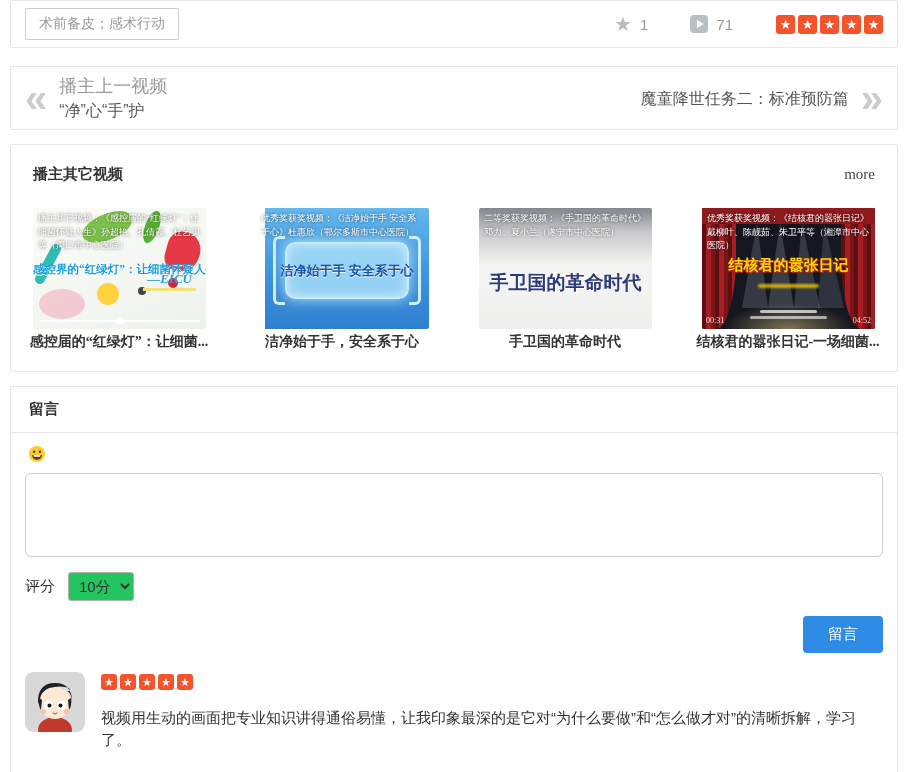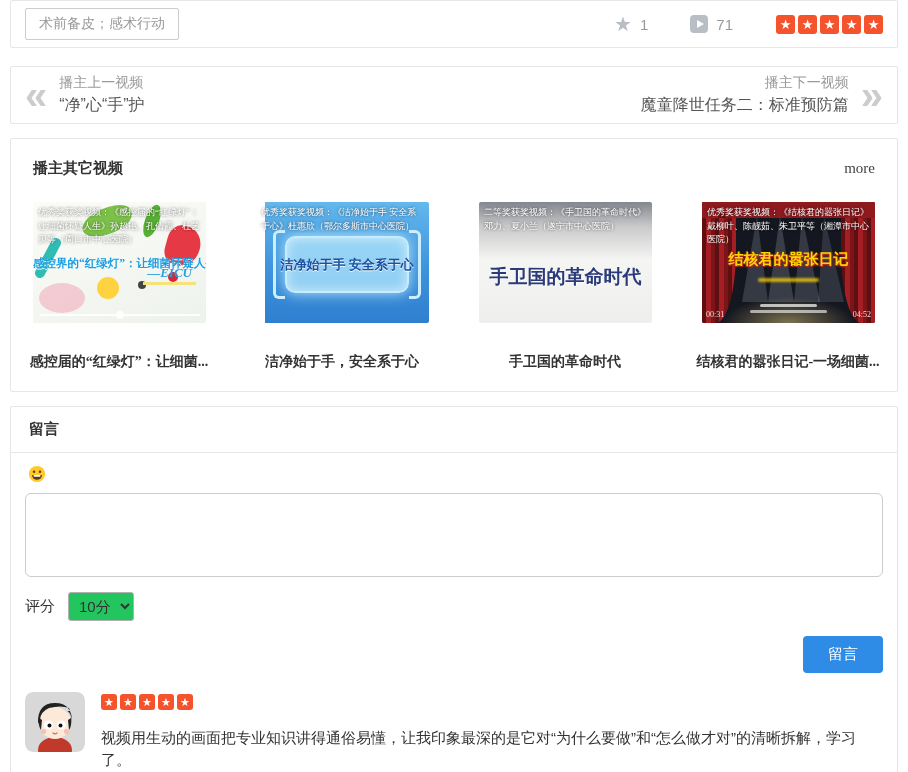--- a/index.html
+++ b/index.html
@@ -21,36 +21,36 @@
   .rating-row { display:flex; margin-left:40px; }
   .star-badge { width:19px; height:19px; background:#f4532c; border-radius:3px; color:#fff;
     font-size:13px; display:inline-flex; align-items:center; justify-content:center; margin-left:3px; }
   .star-badge.small { width:16px; height:16px; font-size:11px; margin-left:0; margin-right:3px; }
 
   
   .nav-card { margin-top:18px; padding:7px 14px; display:flex; align-items:center;
     justify-content:space-between; }
   .nav-side { display:flex; align-items:center; gap:12px; cursor:pointer; }
   .chev { color:#ccc; font-size:40px; line-height:36px; font-weight:bold; }
-  .nav-label { color:#999; font-size:14px; }
+  .nav-label { color:#999; font-size:18px; }
   .nav-title { color:#555; font-size:16px; margin-top:3px; }
   .nav-side.right { text-align:right; }
 
   
   .videos-card { margin-top:14px; padding:20px 22px 20px;font-family:Liberation Serif, serif; }
   .videos-head { display:flex; align-items:center; justify-content:space-between; }
   .section-title { font-size:15px; font-weight:bold; color:#333; }
   .more-link { font-size:15px; color:#444; cursor:pointer; }
   .video-grid { margin-top:24px; display:grid; grid-template-columns:repeat(4,173px);
     justify-content:space-between; }
   .video-item { cursor:pointer; }
   .thumb { position:relative; width:173px; height:121px; border-radius:2px; overflow:hidden; }
   .thumb-overlay { position:absolute; top:0; left:0; right:0; padding:4px 5px; color:#fff;
     font-size:9px; line-height:1.5; text-shadow:0 0 3px rgba(0,0,0,.7); z-index:5; }
-  .caption { width:190px; margin:30px -9px 0; font-size:14px; font-weight:bold; color:#333;
+  .caption { width:190px; margin:4px -9px 0; font-size:14px; font-weight:bold; color:#333;
     text-align:center; white-space:nowrap; overflow:hidden; text-overflow:ellipsis; }
 
   
   .art1 { position:absolute; inset:0; background:linear-gradient(160deg,#fbfcf8,#eef2ec); }
   .blob { position:absolute; }
   .b-green { width:52px; height:26px; background:#7cc24a; border-radius:60% 40% 55% 45%;
     top:6px; left:48px; transform:rotate(-18deg); }
   .b-green2 { width:14px; height:34px; background:#58b035; border-radius:50%;
     top:2px; left:112px; transform:rotate(20deg); }
   .b-red { width:34px; height:40px; background:#e63946; border-radius:45% 55% 60% 40%;
@@ -159,21 +159,20 @@
 <div class="card nav-card">
   <div class="nav-side">
     <span class="chev">«</span>
     <span>
       <div class="nav-label">播主上一视频</div>
       <div class="nav-title">“净”心“手”护</div>
     </span>
   </div>
   <div class="nav-side right">
     <span>
-      <div class="nav-label">播主下一视频</div>
       <div class="nav-title">魔童降世任务二：标准预防篇</div>
     </span>
     <span class="chev">»</span>
   </div>
 </div>
 
 <div class="card videos-card">
   <div class="videos-head">
     <span class="section-title">播主其它视频</span>
     <span class="more-link">more</span>
@@ -188,21 +187,21 @@
           <div class="blob b-red"></div>
           <div class="blob b-red2"></div>
           <div class="blob b-teal"></div>
           <div class="blob b-yellow"></div>
           <div class="blob b-pink"></div>
           <div class="blob b-dark"></div>
           <div class="art1-title">感控界的“红绿灯”：让细菌怀疑人生</div>
           <div class="art1-sub">—EICU</div>
           <div class="progress"></div>
         </div>
-        <div class="thumb-overlay">优秀奖获奖视频：《感控届的“红绿灯”：让细菌怀疑人生》孙超艳、孔倩霞、杜艺贝等（周口市中心医院）</div>
+        <div class="thumb-overlay">播主其它视频：《感控届的“红绿灯”：让细菌怀疑人生》孙超艳、孔倩霞、杜艺贝等（周口市中心医院）</div>
       </div>
       <div class="caption">感控届的“红绿灯”：让细菌...</div>
     </div>
 
     <div class="video-item">
       <div class="thumb">
         <div class="art2">
           <div class="art2-bracket l"></div>
           <div class="art2-bracket r"></div>
           <div class="art2-panel">

